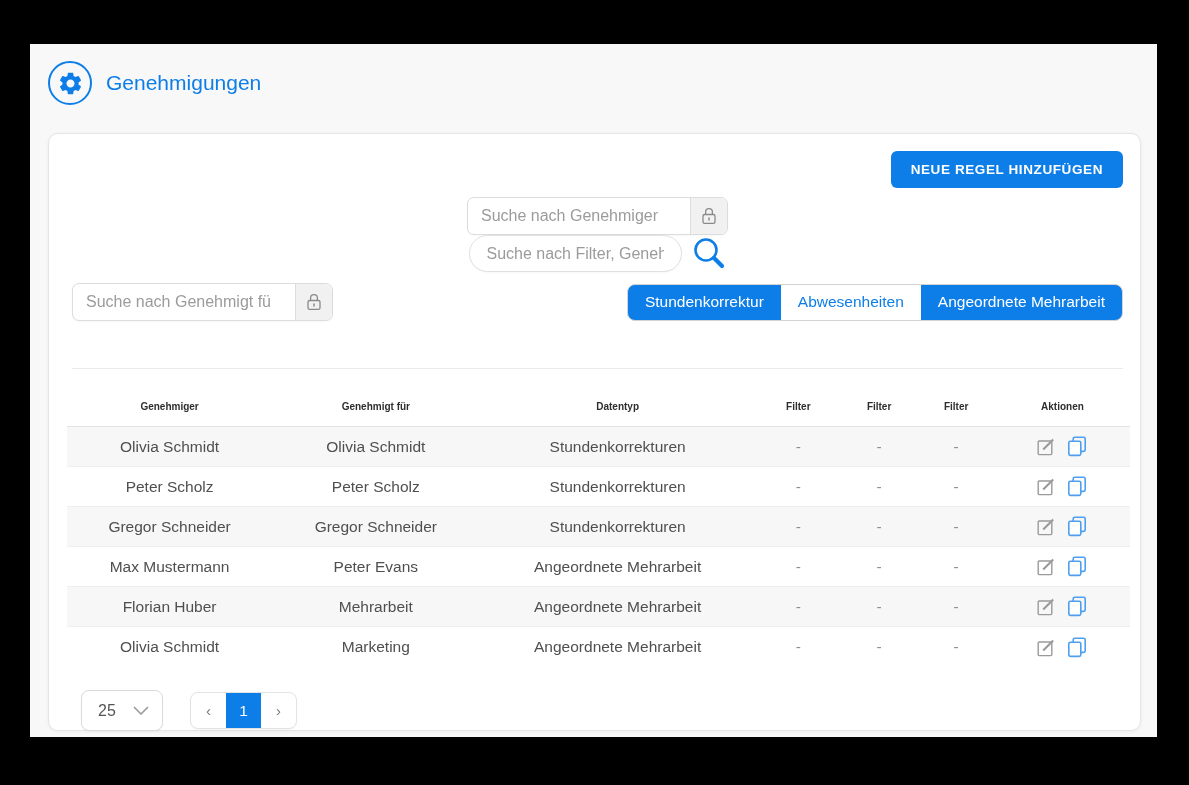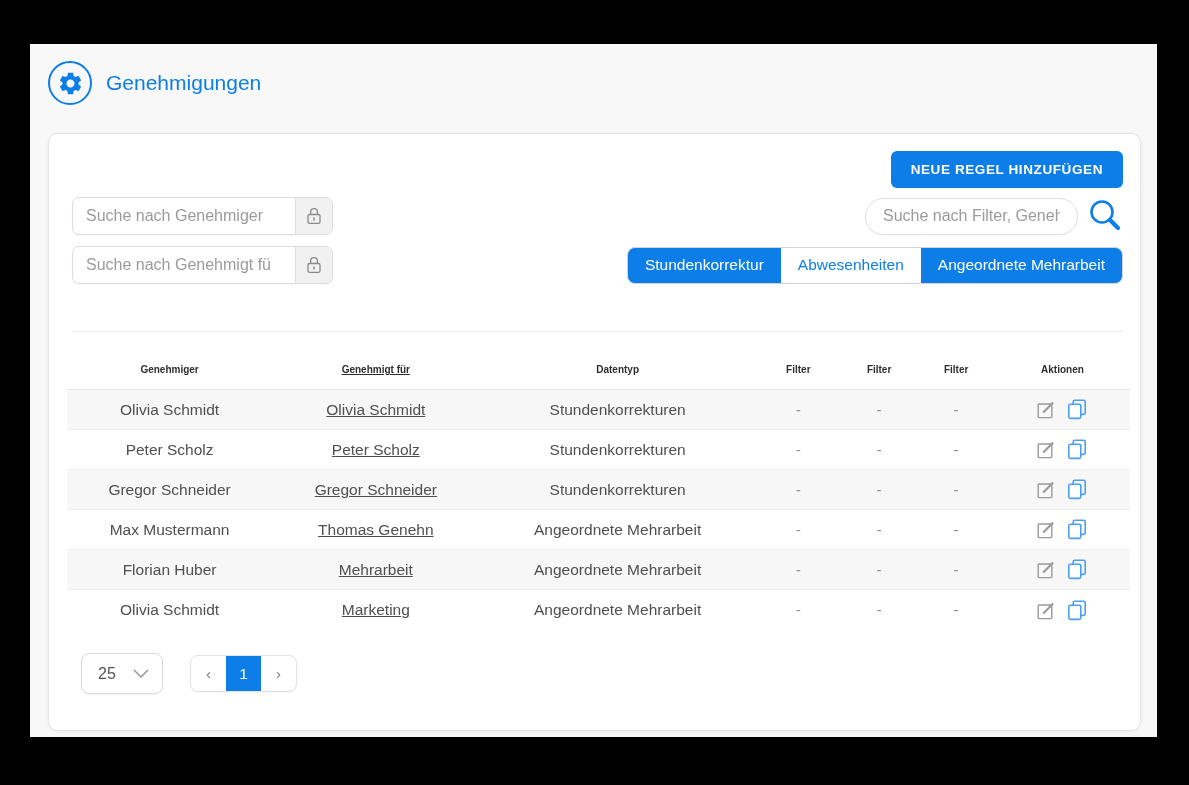--- a/index.html
+++ b/index.html
@@ -45,21 +45,21 @@
     background:var(--accent); color:#fff; border:none;
     height:37px; padding:0 20px;
     border-radius:6px;
     font-family:"Liberation Sans", sans-serif;
     font-size:13.5px; font-weight:700; letter-spacing:0.6px;
     cursor:pointer;
   }
   .row-mid, .row-tabs {
     display:flex; justify-content:space-between; align-items:center;
   }
-  .row-mid  { margin-top:9px; }
+  .row-mid  { margin-top:9px;flex-direction:column; }
   .row-tabs { margin-top:11px; }
 
   .input-group {
     display:flex; width:261px; height:38px;
     border:1px solid #dcdcdc; border-radius:7px;
     background:#fff; overflow:hidden;
     box-shadow:0 1px 2px rgba(0,0,0,0.03);
   }
   .input-group input {
     flex:1; min-width:0; border:none; outline:none;
@@ -99,21 +99,21 @@
     color:#fff; cursor:pointer; white-space:nowrap;
   }
   .tab.active { background:#fff; color:var(--accent); }
 
   .divider { border-top:1px solid #ebebeb; margin-top:47px; }
 
   
   .table-section { padding:18px 10px 0 18px; }
   .trow { display:flex; align-items:center; height:40px; }
   .tcell { text-align:center; font-size:15.5px; color:#4f4f4f; overflow:hidden; white-space:nowrap; }
-  .c1 { width:19.3%; } .c2 { width:19.5%;text-decoration:underline; } .c3 { width:26%; }
+  .c1 { width:19.3%; } .c2 { width:19.5%; } .c3 { width:26%; }
   .c4 { width:8%; } .c5 { width:7.2%; } .c6 { width:7.3%; } .c7 { width:12.7%; }
   .thead .tcell { font-weight:700; color:#2e2e2e; font-size:10px; }
   .thead { border-bottom:1px solid #e3e3e3; }
   .tbody .trow { border-bottom:1px solid #efefef; }
   .tbody .trow:last-child { border-bottom:none; }
   .tbody .trow.odd { background:#f7f7f7; }
   .dash { color:#909090; }
   .actions-cell { display:flex; align-items:center; justify-content:center; gap:11px; }
   .icon-btn { background:none; border:none; padding:0; cursor:pointer; display:flex; }
 
@@ -282,21 +282,21 @@
         <svg width="20" height="21" viewBox="0 0 20 21" fill="none">
           <rect x="6.2" y="1.2" width="12" height="14.2" rx="1.6" stroke="#4f9ff0" stroke-width="1.6"></rect>
           <rect x="1.8" y="5.2" width="12" height="14.2" rx="1.6" stroke="#4f9ff0" stroke-width="1.6" fill="#ffffff"></rect>
         </svg>
       </button>
     </div>
   </div>
 
   <div class="trow even">
     <div class="tcell c1">Max Mustermann</div>
-    <div class="tcell c2">Thomas Genehn</div>
+    <div class="tcell c2">Peter Evans</div>
     <div class="tcell c3">Angeordnete Mehrarbeit</div>
     <div class="tcell c4 dash">-</div>
     <div class="tcell c5 dash">-</div>
     <div class="tcell c6 dash">-</div>
     <div class="tcell c7 actions-cell">
       <button class="icon-btn">
         <svg width="19" height="19" viewBox="0 0 19 19" fill="none">
           <rect x="1.2" y="4" width="13.6" height="13.6" rx="1" stroke="#9a9a9a" stroke-width="1.4"></rect>
           <line x1="6.2" y1="12.6" x2="16.2" y2="2.4" stroke="#9a9a9a" stroke-width="2.1"></line>
         </svg>

